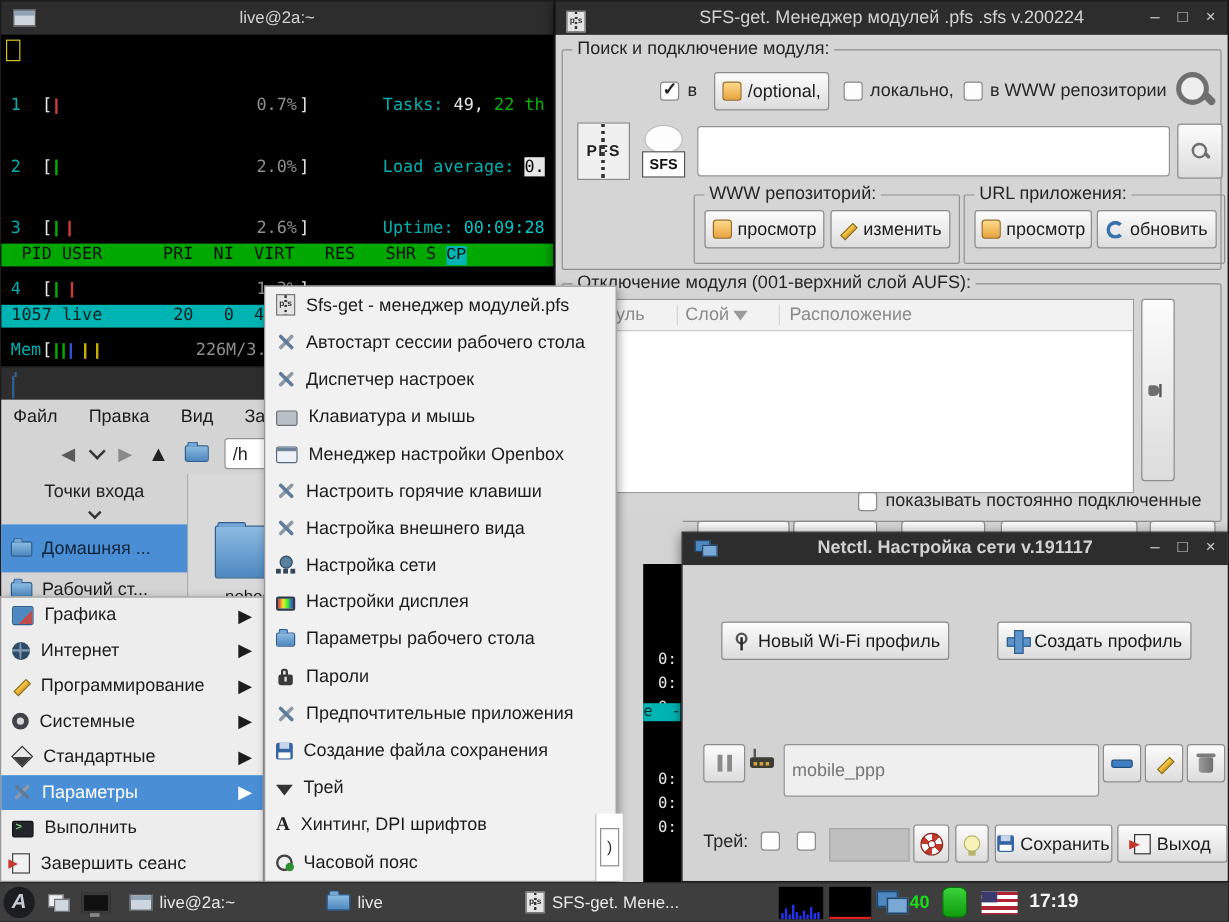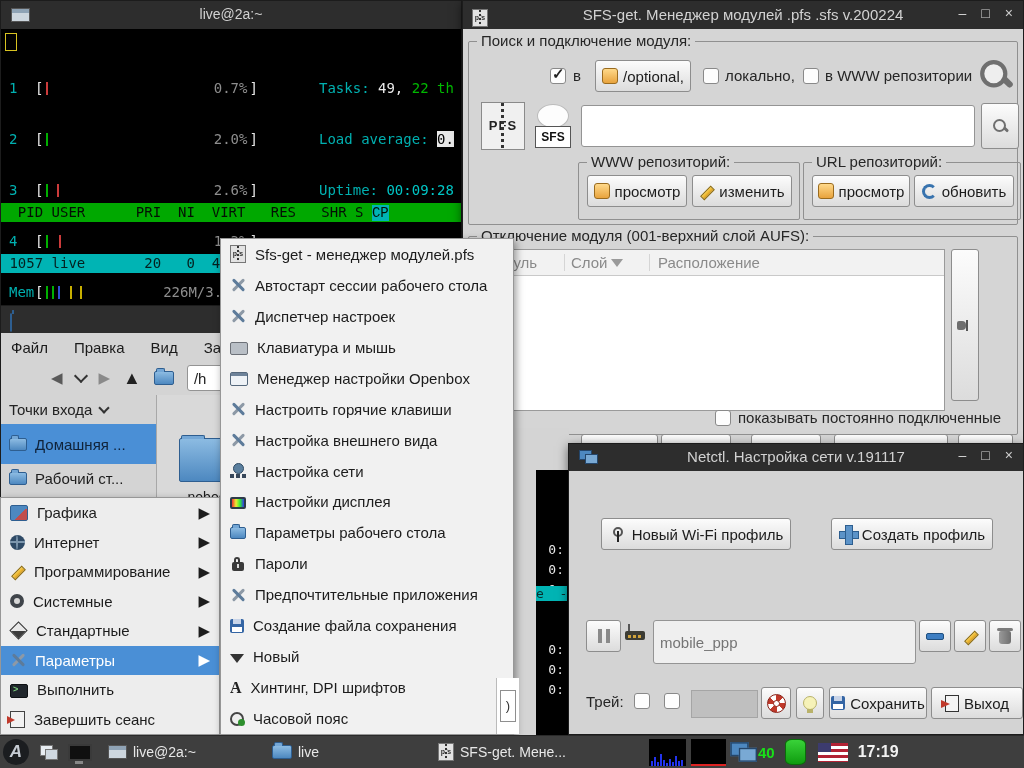--- a/index.html
+++ b/index.html
@@ -186,21 +186,21 @@
       <div class="abs" style="left:0;top:28px;right:0;height:34px;display:flex;align-items:center;gap:13px;padding-left:50px;">
         <span style="color:#5a5a5a;font-size:15px;">◀</span>
         <span class="chev" style="margin-top:-4px;"></span>
         <span style="color:#8a8a8a;font-size:15px;">▶</span>
         <span style="color:#222;font-size:18px;">▲</span>
         <span class="fold" style="width:20px;height:14px;"></span>
         <input class="input" style="position: static; flex: 1 1 0%; height: 26px; margin-right: 6px;" value="/h">
       </div>
 
       <div class="abs" style="left:0;top:62px;width:155px;bottom:0;border-right:1px solid #a8a8a8;">
-        <div style="display:flex;align-items:center;gap:8px;padding:6px 8px;font-size:15px;color:#222;">
+        <div style="display:flex;align-items:center;gap:8px;padding:6px 8px;font-size:15px;color:#222;flex-direction:column;">
           <span>Точки входа</span>
             <span class="chev" style="width:6px;height:6px;margin-top:-3px;"></span>
         </div>
         <div style="display:flex;align-items:center;gap:8px;height:40px;padding:0 8px;background:#4a8fd6;color:#10233a;font-size:15px;">
           <span class="fold" style="width:18px;height:13px;"></span>
             <span>Домашняя ...</span>
         </div>
         <div style="display:flex;align-items:center;gap:8px;height:28px;padding:0 8px;color:#1c1c1c;font-size:15px;">
           <span class="fold" style="width:18px;height:13px;"></span>
             <span>Рабочий ст...</span>
@@ -268,21 +268,21 @@
               <span class="i-hand"></span>
               <span>просмотр</span>
             </div>
           <div class="btn" style="left:113px;top:12px;width:100px;height:32px;">
               <span class="i-pencil"></span>
               <span>изменить</span>
             </div>
         </div>
         
         <div class="group" style="left:334px;top:120px;width:216px;height:56px;">
-          <span class="legend">URL репозиторий:</span>
+          <span class="legend">URL приложения:</span>
           <div class="btn" style="left:8px;top:12px;width:98px;height:32px;">
               <span class="i-hand"></span>
               <span>просмотр</span>
             </div>
           <div class="btn" style="left:110px;top:12px;width:100px;height:32px;">
               <span class="i-refresh"></span>
               <span>обновить</span>
             </div>
         </div>
       </div>
@@ -319,21 +319,21 @@
     <div style="text-align:right;padding-right:4px;line-height:20px;">
       <div>0:</div><div>0:</div><div>0:</div>
       <div>0:</div><div>0:</div><div>0:</div>
     </div>
     <div style="position:absolute;left:0;top:116px;white-space:pre;"><span style="background:#00b4b4;color:#08302f;">e  -</span><span>F</span></div>
   </div>
 
   <div class="win" style="left:568px;top:443px;width:456px;height:292px;z-index:4;">
     <div class="tbar" style="height:27px;">
       <span class="i-monitors abs" style="left:10px;top:6px;"></span>
-      <span class="ttl" style="top:4px;">Netctl. Настройка сети v.191117</span>
+      <span class="ttl" style="top:4px;font-weight:bold;">Netctl. Настройка сети v.191117</span>
       <div class="ctl" style="top:3px;">
         <span>–</span>
         <span>□</span>
         <span>×</span>
       </div>
     </div>
     <div class="body" style="top:27px;background:#d3d3d3;">
       <div class="btn" style="left:32px;top:47px;width:190px;height:32px;">
         <span class="i-wifi"></span>
           <span>Новый Wi-Fi профиль</span>
@@ -466,21 +466,21 @@
     <div class="mitem">
         <span class="i-tools"></span>
         <span>Предпочтительные приложения</span>
       </div>
     <div class="mitem">
         <span class="i-floppy"></span>
         <span>Создание файла сохранения</span>
       </div>
     <div class="mitem">
         <span class="i-tray"></span>
-        <span>Новый</span>
+        <span>Трей</span>
       </div>
     <div class="mitem">
         <span class="i-font">A</span>
         <span>Хинтинг, DPI шрифтов</span>
       </div>
     <div class="mitem">
         <span class="i-clockz"></span>
         <span>Часовой пояс</span>
       </div>
   </div>

